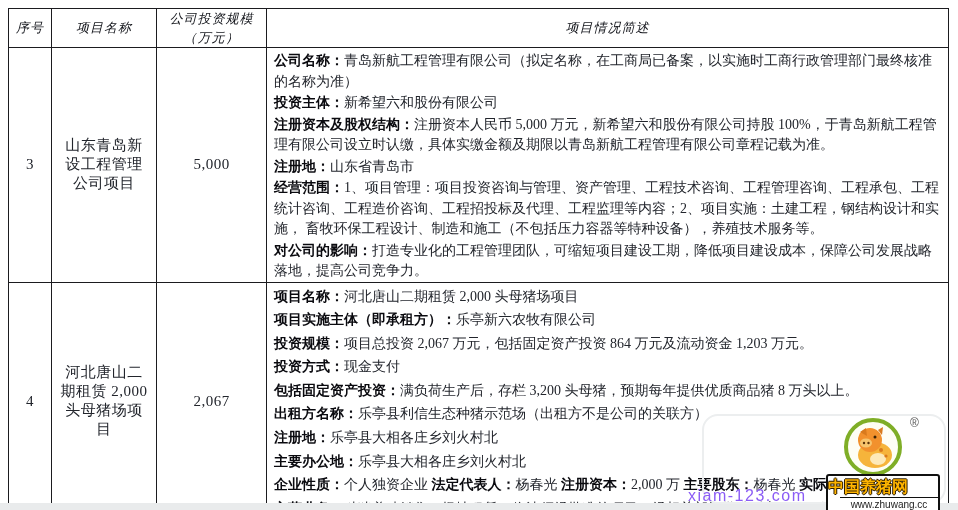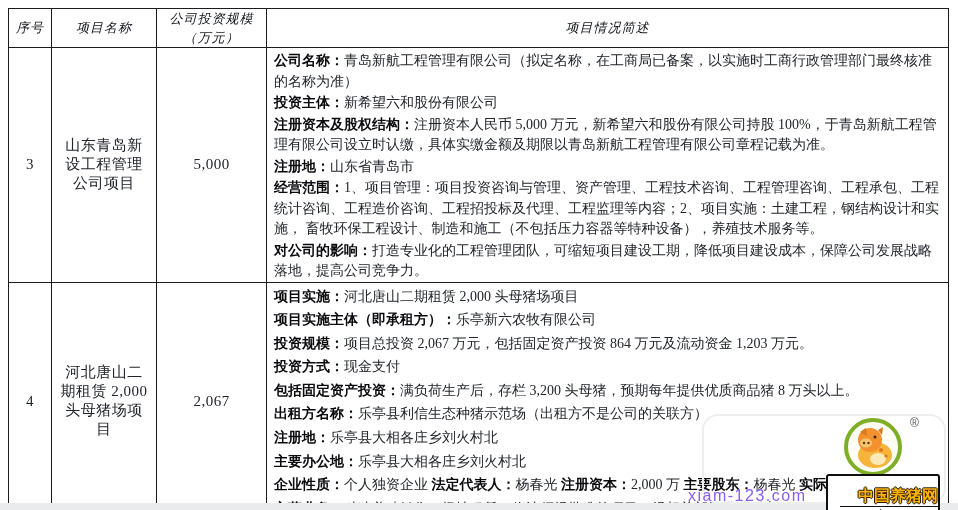--- a/index.html
+++ b/index.html
@@ -73,26 +73,26 @@
   .wm-reg{
     position:absolute;left:84px;top:0px;
     font-family:"Liberation Sans",sans-serif;font-size:12px;color:#555;
   }
   .wm-banner{
     position:absolute;left:0;top:58px;width:114px;
     background:#ffffff;border:2px solid #101010;border-radius:3px;
     box-sizing:border-box;
   }
   .wm-brand{
-    display:block;text-align:right;
+    display:block;text-align:left;
     font-family:"Liberation Sans","DejaVu Sans",sans-serif;
     font-weight:700;font-size:16px;line-height:20px;
     color:#ffb400;letter-spacing:0px;
     text-shadow:-1px 0 #2a1a00,1px 0 #2a1a00,0 -1px #2a1a00,0 1px #2a1a00;
-    padding-top:10px;
+    padding-top:1px;
   }
   .wm-url{
     display:block;text-align:center;
     font-family:"Liberation Sans","DejaVu Sans",sans-serif;
     font-size:10px;line-height:13px;color:#222;
     border-top:1.5px solid #101010;background:#fff;margin-left:12px;
   }
 </style>
 </head>
 <body>
@@ -127,21 +127,21 @@
       <p><b class="lbl">经营范围：</b><span class="txt">1、项目管理：项目投资咨询与管理、资产管理、工程技术咨询、工程管理咨询、工程承包、工程统计咨询、工程造价咨询、工程招投标及代理、工程监理等内容；2、项目实施：土建工程，钢结构设计和实施， 畜牧环保工程设计、制造和施工（不包括压力容器等特种设备），养殖技术服务等。</span></p>
       <p><b class="lbl">对公司的影响：</b><span class="txt">打造专业化的工程管理团队，可缩短项目建设工期，降低项目建设成本，保障公司发展战略落地，提高公司竞争力。</span></p>
     </td>
   </tr>
 
   <tr>
     <td class="center">4</td>
     <td class="center">河北唐山二期租赁 2,000 头母猪场项目</td>
     <td class="center">2,067</td>
     <td class="detail r4">
-      <p><b class="lbl">项目实施：</b><span class="txt">河北唐山二期租赁 2,000 头母猪场项目</span></p>
+      <p><b class="lbl">项目名称：</b><span class="txt">河北唐山二期租赁 2,000 头母猪场项目</span></p>
       <p><b class="lbl">项目实施主体（即承租方）：</b><span class="txt">乐亭新六农牧有限公司</span></p>
       <p><b class="lbl">投资规模：</b><span class="txt">项目总投资 2,067 万元，包括固定资产投资 864 万元及流动资金 1,203 万元。</span></p>
       <p><b class="lbl">投资方式：</b><span class="txt">现金支付</span></p>
       <p><b class="lbl">包括固定资产投资：</b><span class="txt">满负荷生产后，存栏 3,200 头母猪，预期每年提供优质商品猪 8 万头以上。</span></p>
       <p><b class="lbl">出租方名称：</b><span class="txt">乐亭县利信生态种猪示范场（出租方不是公司的关联方）</span></p>
       <p><b class="lbl">注册地：</b><span class="txt">乐亭县大相各庄乡刘火村北</span></p>
       <p><b class="lbl">主要办公地：</b><span class="txt">乐亭县大相各庄乡刘火村北</span></p>
       <p><b class="lbl">企业性质：</b><span class="txt">个人独资企业 </span><b class="lbl">法定代表人：</b><span class="txt">杨春光 </span><b class="lbl">注册资本：</b><span class="txt">2,000 万 </span><b class="lbl">主要股东：</b><span class="txt">杨春光 </span><b class="lbl">实际控制人：</b><span class="txt">杨春光</span></p>
       <p><b class="lbl">主营业务：</b><span class="txt">种猪养殖销售；场地租赁（依法须经批准的项目，经相关部门批准后方可开展经营活动）。</span></p>
     </td>

